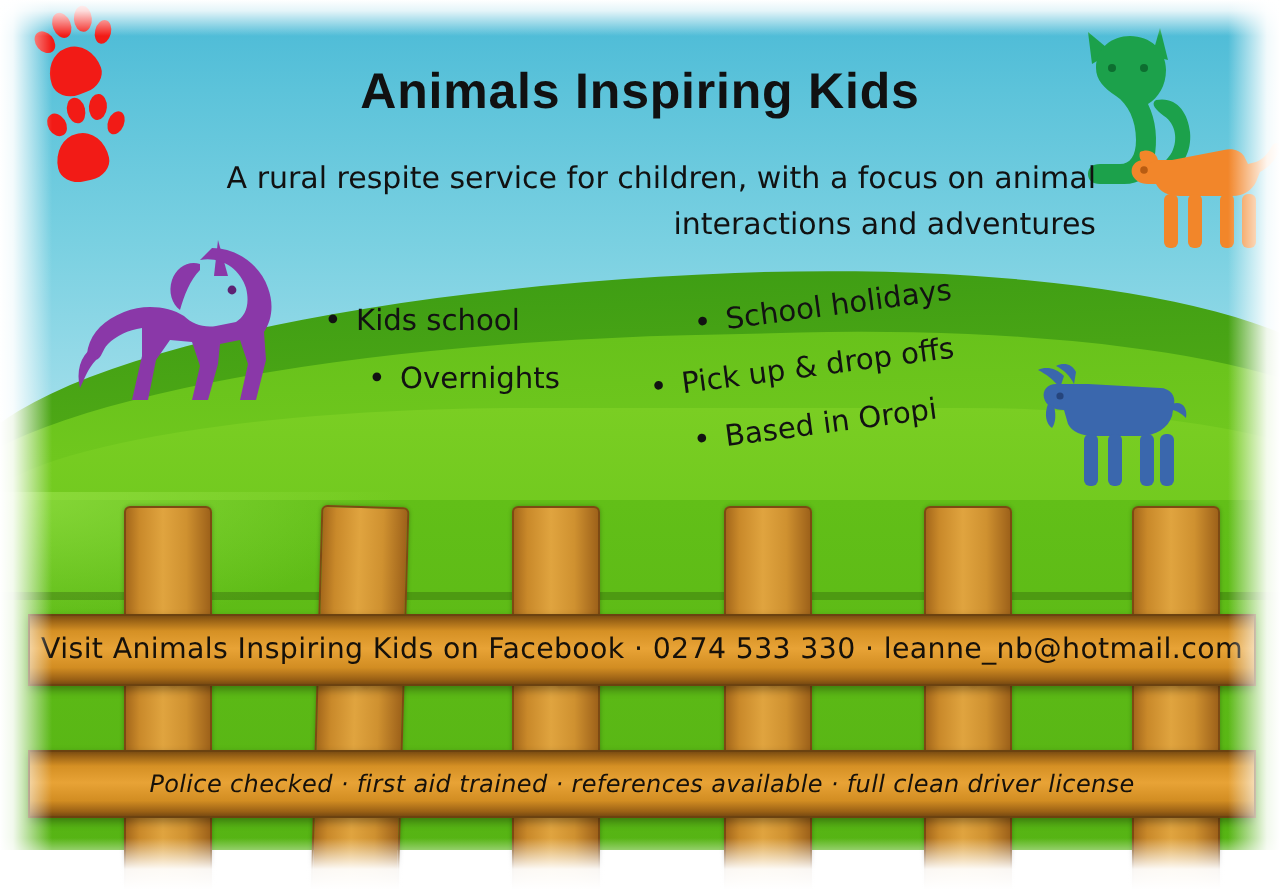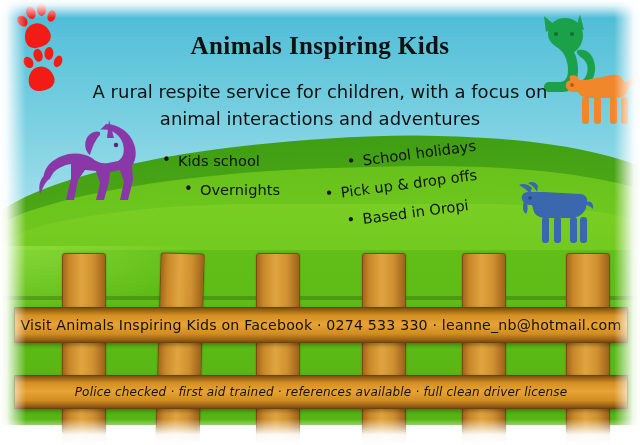--- a/index.html
+++ b/index.html
@@ -101,29 +101,29 @@
   }
   #banner-contact{left:14px;top:307px;width:612px;height:34px;}
   #banner-contact .banner-text{font-size:14.2px;letter-spacing:.18px;}
   #banner-credentials{left:14px;top:375px;width:612px;height:32px;}
   #banner-credentials .banner-text{font-size:12px;letter-spacing:.18px;font-style:italic;}
 
   
   .title{
     position:absolute;left:0;top:32px;width:640px;
     text-align:center;
-    font-family:Liberation Serif, serif;
+    font-family:Liberation Sans, sans-serif;
     font-size:25px;font-weight:700;color:#111111;
     letter-spacing:.4px;
   }
   .subtitle{
     position:absolute;left:92px;top:78px;width:456px;
-    text-align:center;
+    text-align:right;
     font-family:"DejaVu Sans",sans-serif;
-    font-size:18px;color:#111111;line-height:1.5;
+    font-size:15px;color:#111111;line-height:1.5;
   }
 
   
   .bullets{position:absolute;list-style:none;margin:0;padding:0;}
   .bullets li{
     position:relative;
     font-family:"DejaVu Sans",sans-serif;
     font-size:14.6px;color:#121212;
     white-space:nowrap;
   }

